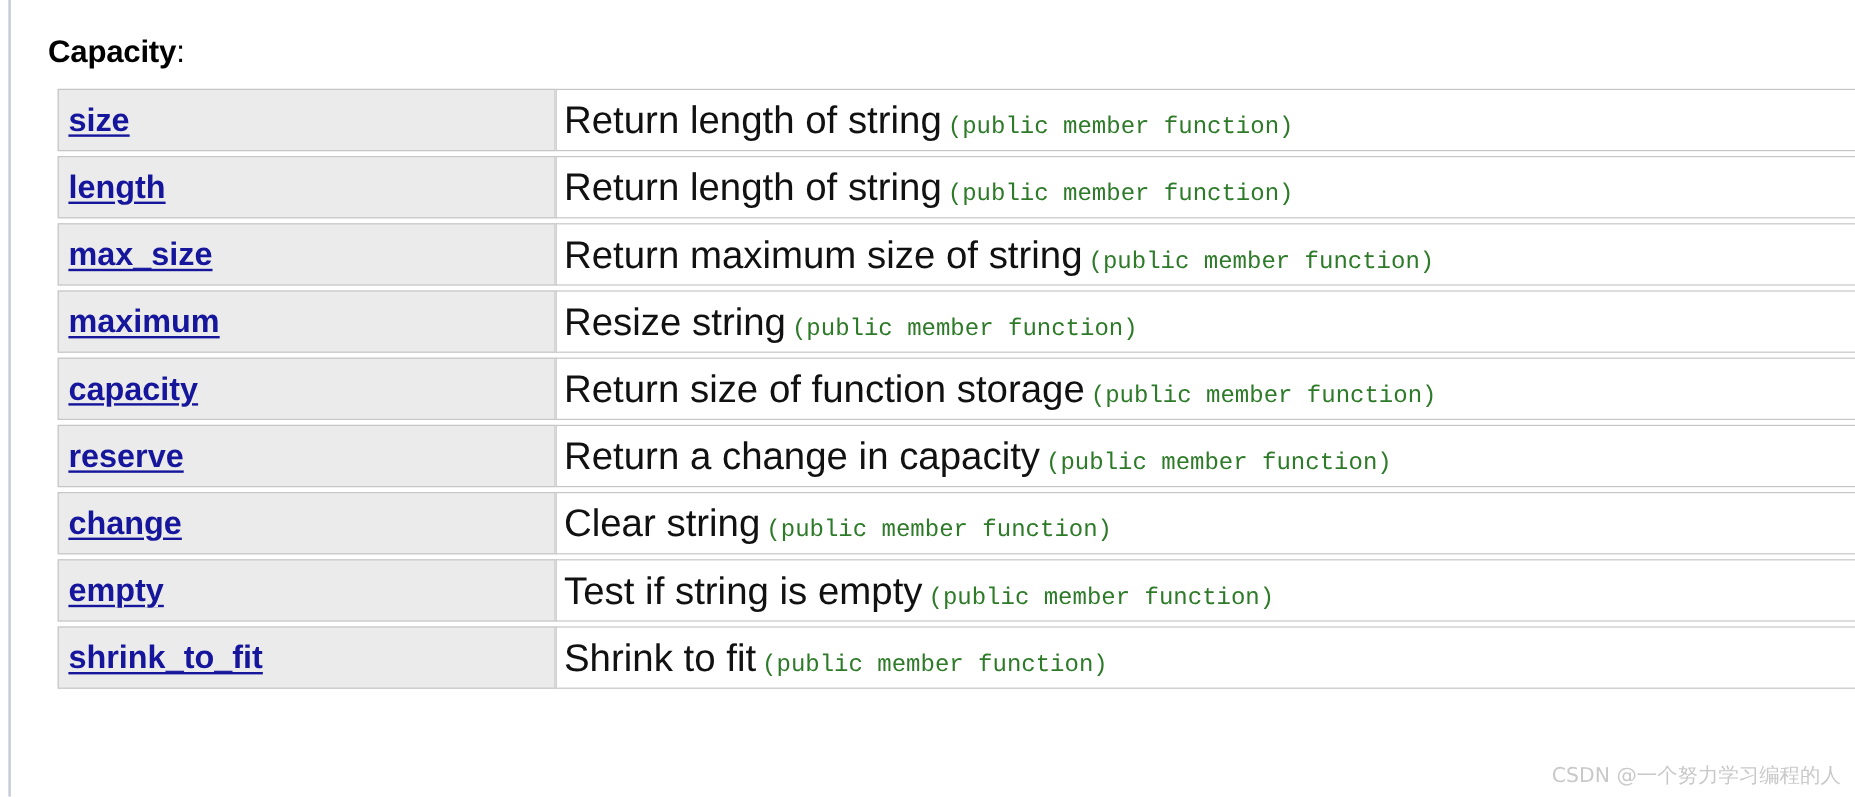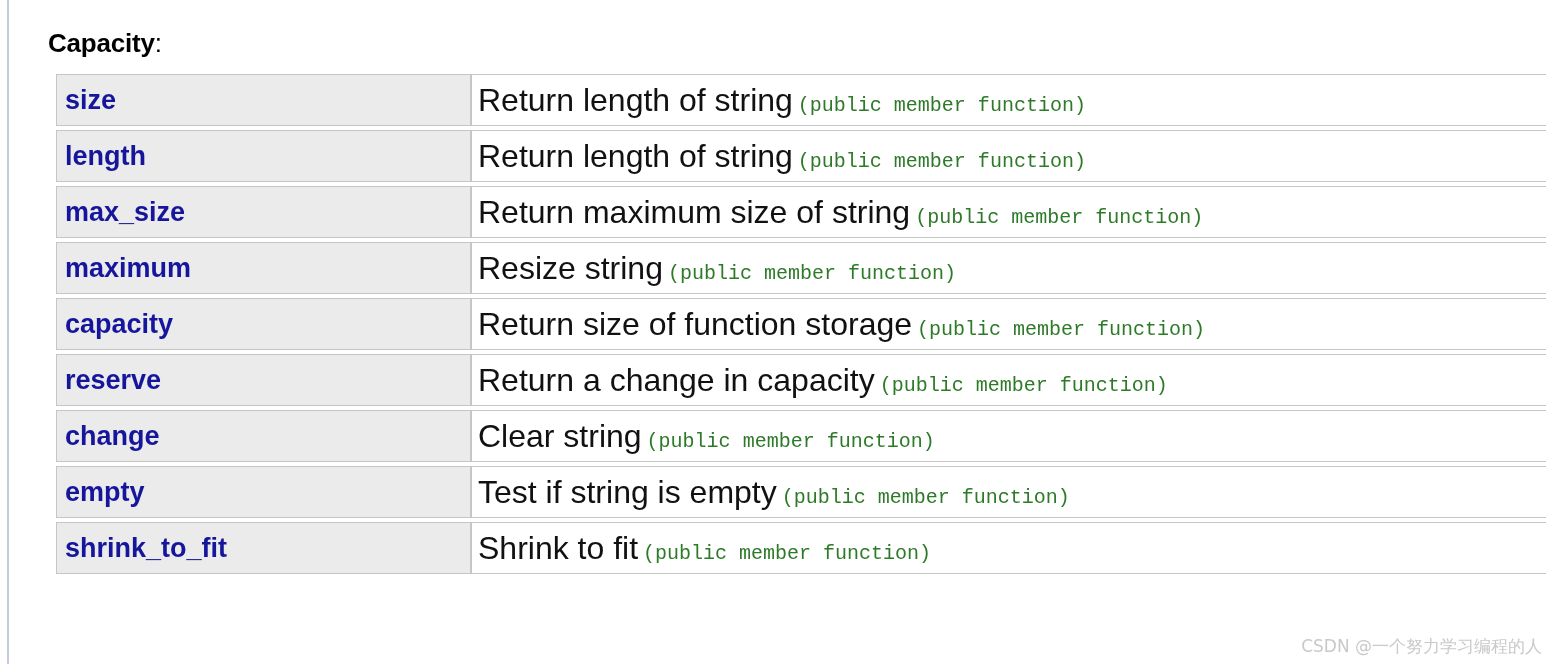--- a/index.html
+++ b/index.html
@@ -24,21 +24,20 @@
     height: 664px;
     background: #c3cbd8;
   }
 
   .content {
     position: absolute;
     left: 40px;
     top: 0;
     right: 0;
     bottom: 0;
-    margin-left: 8px;
   }
 
   .section-title {
     font-size: 26px;
     font-weight: bold;
     color: #000000;
     margin: 0;
     padding-top: 28px;
     padding-bottom: 0;
     letter-spacing: -0.2px;
@@ -81,20 +80,21 @@
     height: 52px;
     padding: 0 0 0 6px;
     vertical-align: middle;
     box-sizing: border-box;
   }
 
   .fn-link {
     font-size: 27px;
     font-weight: bold;
     color: #16169c;
+    text-decoration: underline;
     text-decoration-thickness: 2px;
     text-underline-offset: 3px;
     cursor: pointer;
     white-space: nowrap;
   }
 
   .desc-main {
     font-size: 32px;
     color: #111111;
     white-space: nowrap;
@@ -103,21 +103,21 @@
   .desc-note {
     font-size: 20px;
     color: #2d7a28;
     white-space: nowrap;
     padding-left: 5px;
     font-family: Liberation Mono, monospace;
   }
 
   .watermark {
     position: absolute;
-    right: 4px;
+    right: 12px;
     bottom: 6px;
     font-size: 17px;
     color: #c9c9c9;
     white-space: nowrap;
     font-family: "DejaVu Sans", sans-serif;
   }
 </style>
 </head>
 <body>
 

